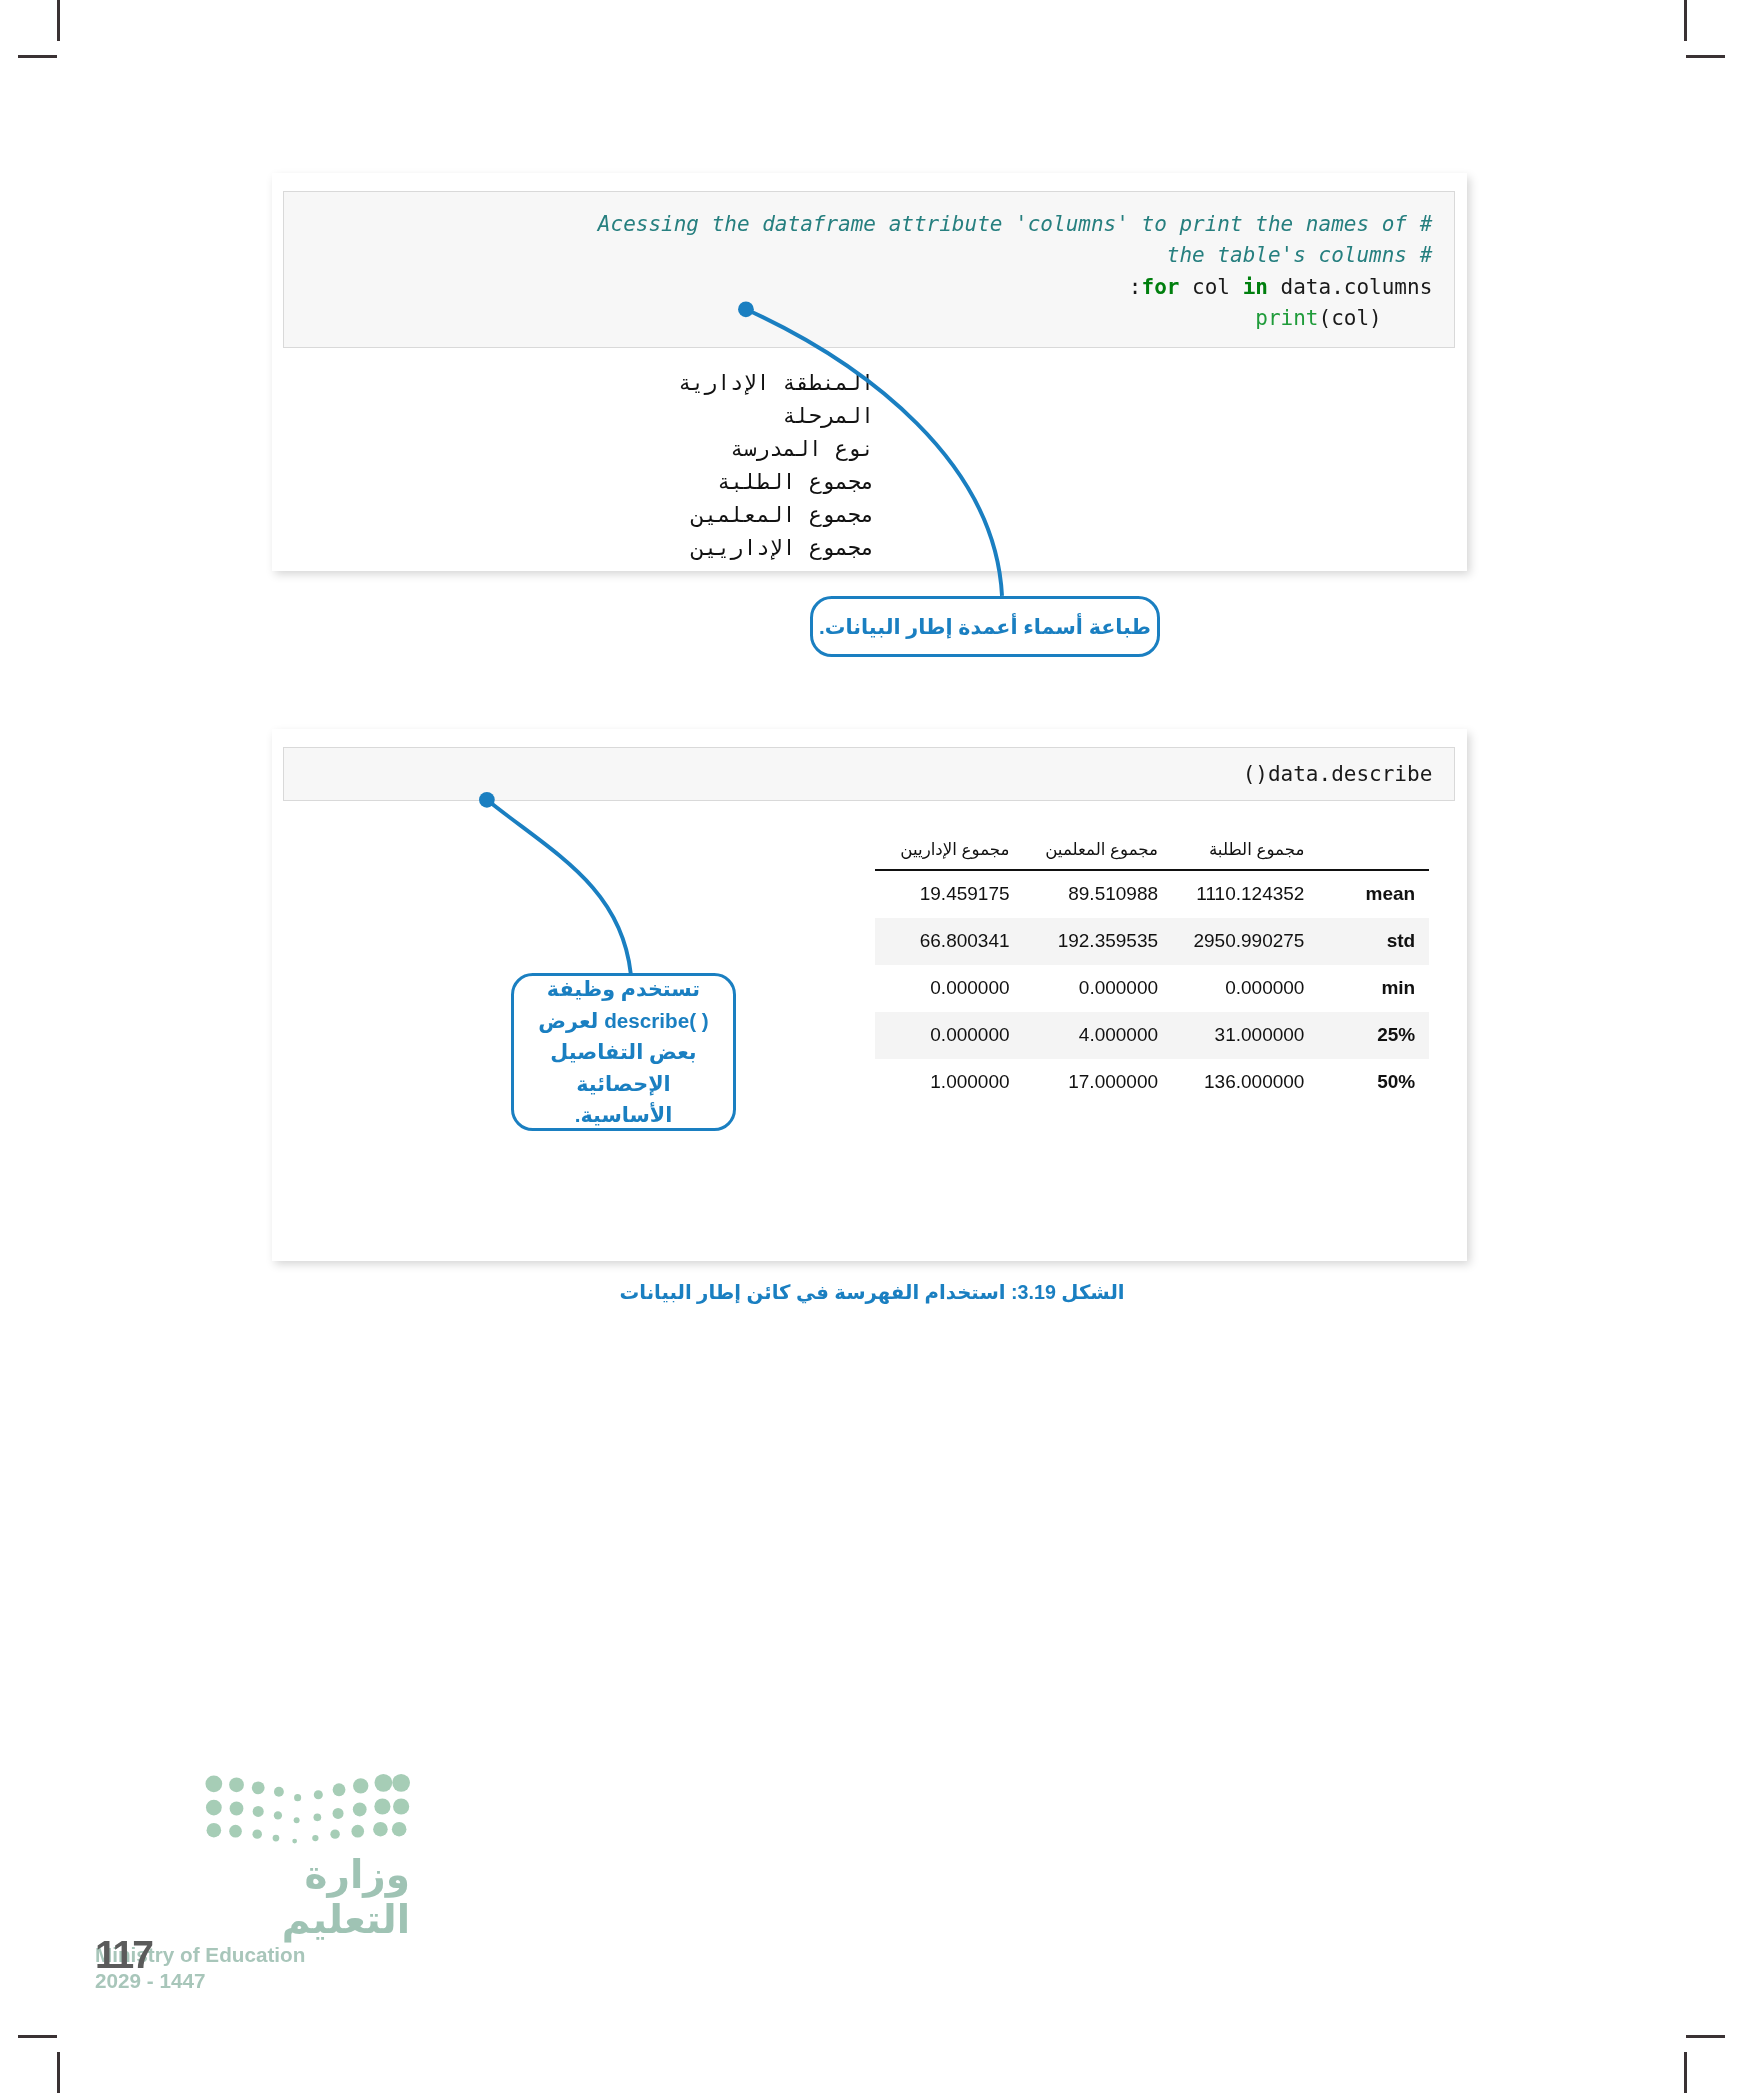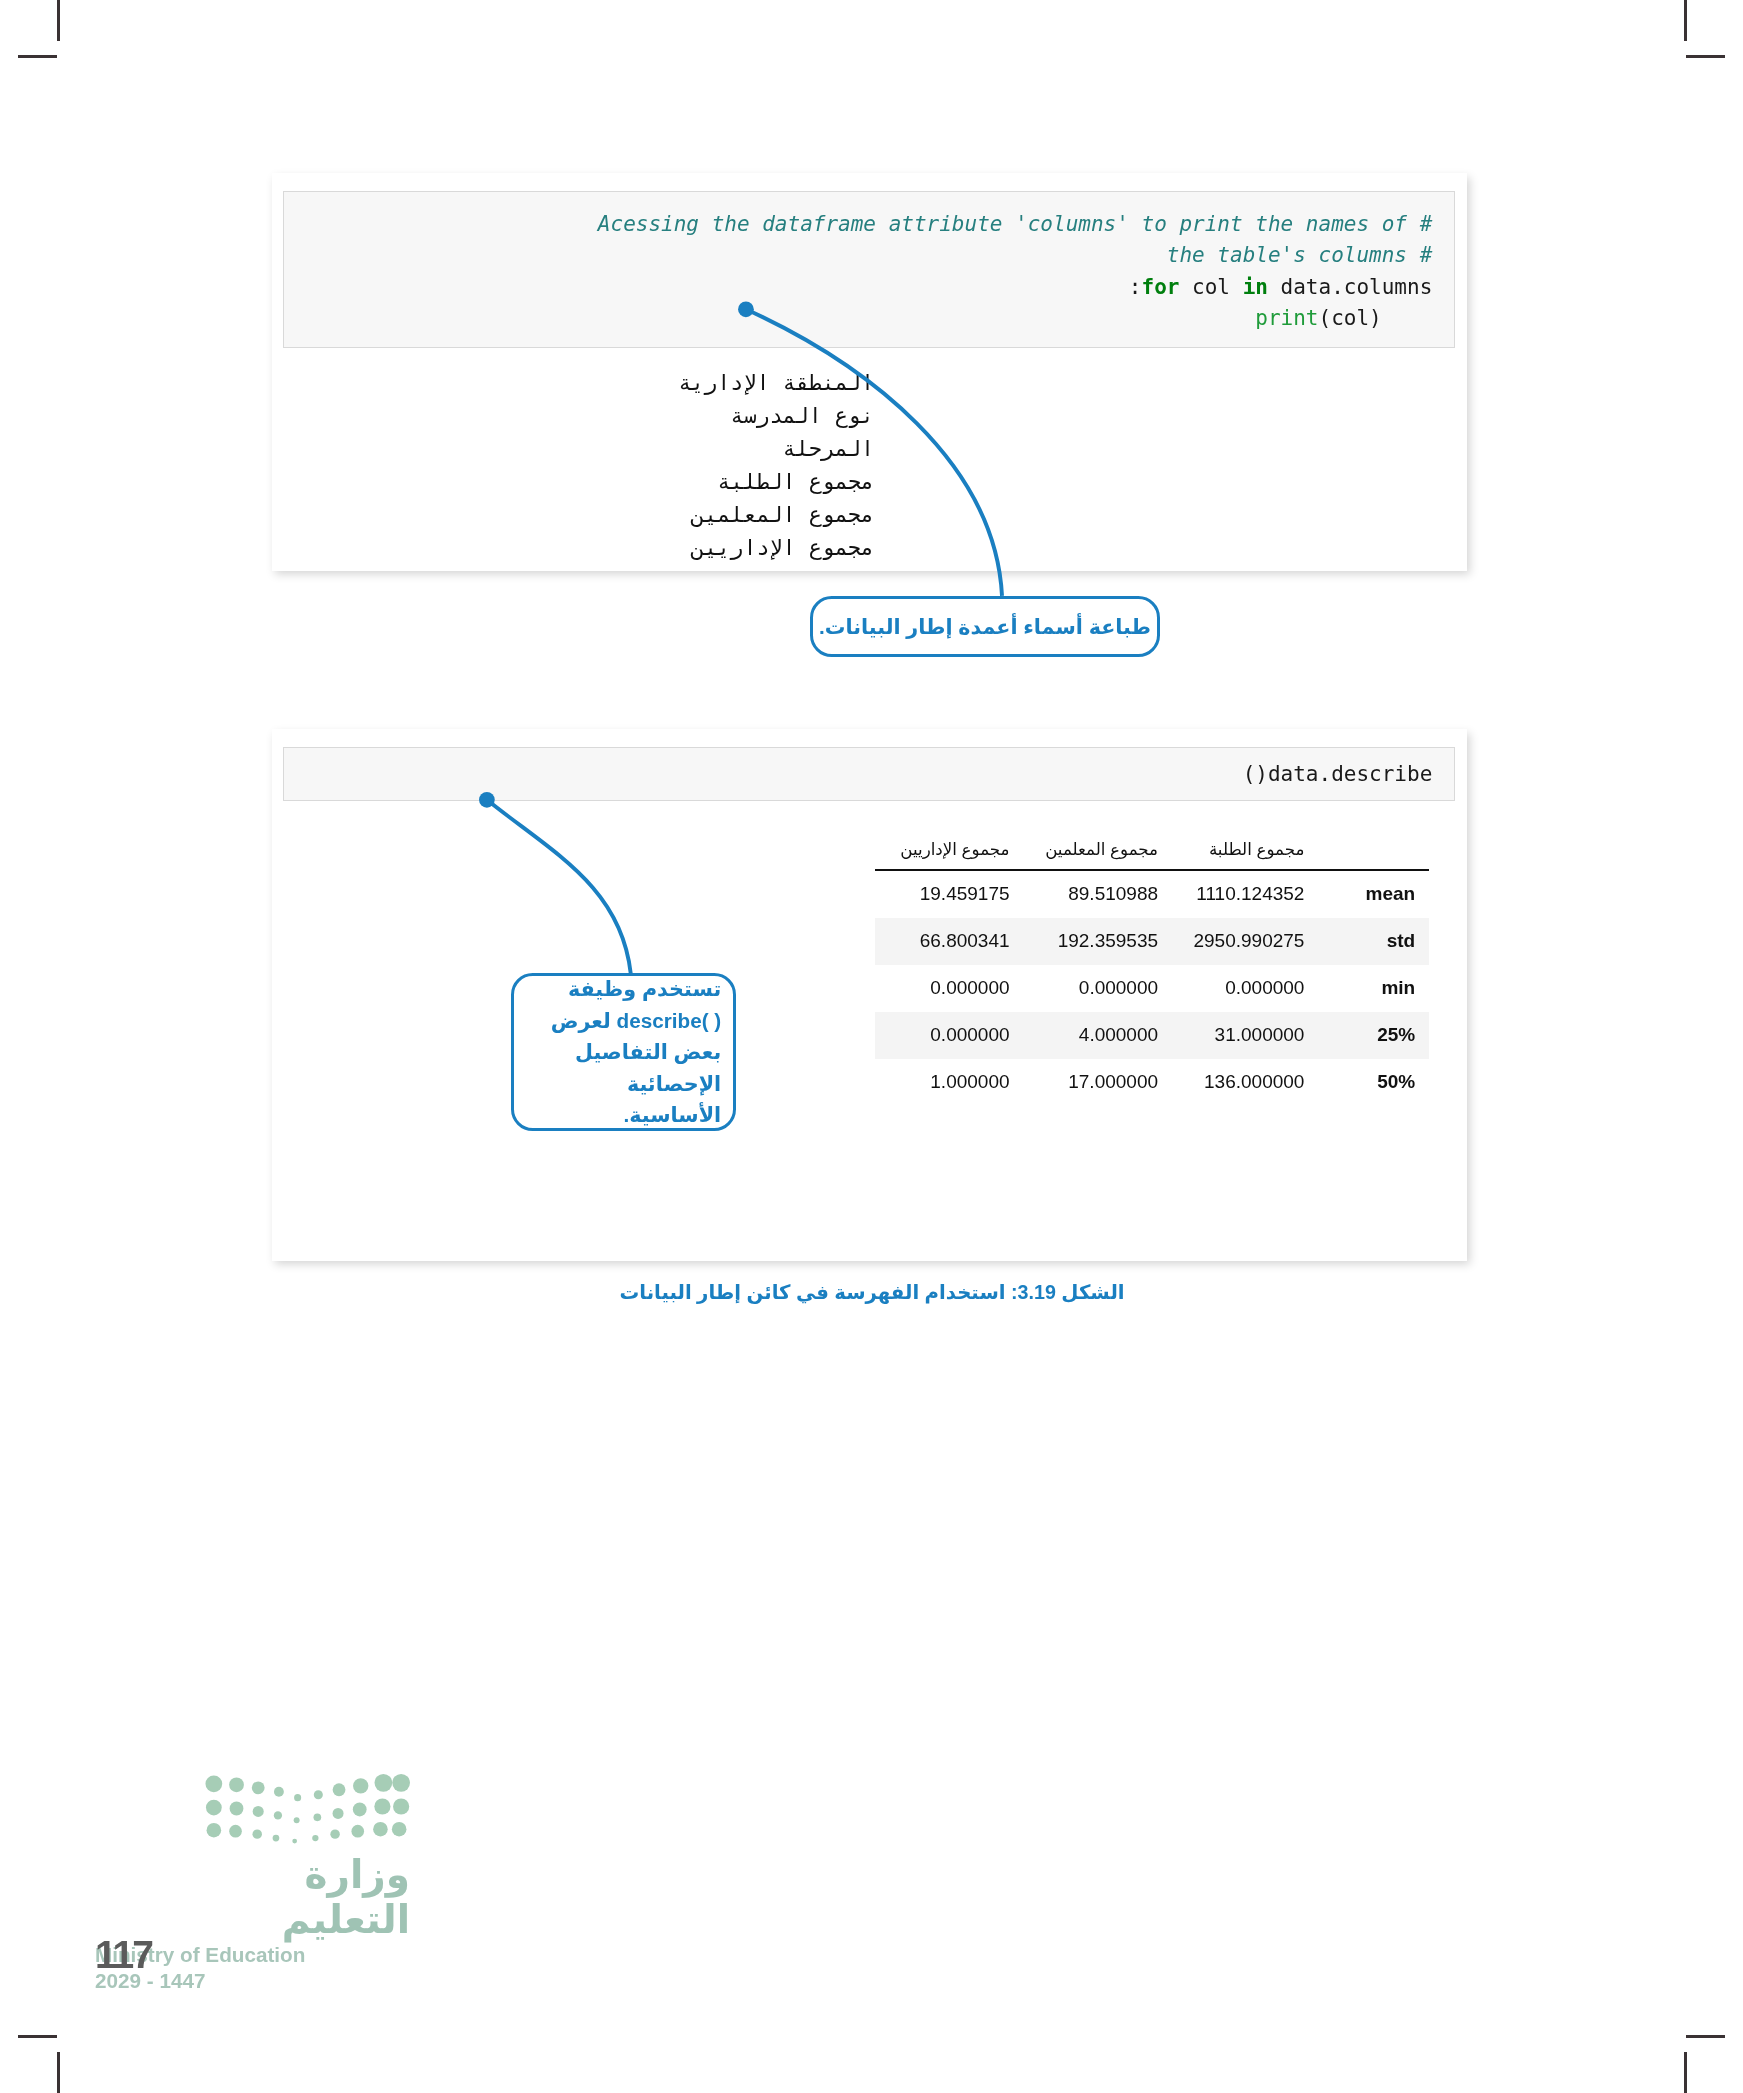--- a/index.html
+++ b/index.html
@@ -86,21 +86,21 @@
     box-sizing: border-box;
     border: 3.9px solid #1a7fc1;
     border-radius: 21.7px;
     background: #ffffff;
     color: #1a7fc1;
     font-weight: bold;
     direction: rtl;
     display: flex;
     align-items: center;
     justify-content: center;
-    text-align: right;
+    text-align: center;
   }
   #callout-columns {
     left: 810px; top: 596px; width: 350px; height: 61px;
     font-size: 20.7px;
   }
   #callout-describe {
     left: 511px; top: 973px; width: 225px; height: 158px;
     font-size: 20.7px;
     line-height: 31.5px;
     padding: 5.9px 11.8px;
@@ -235,22 +235,22 @@
 
 <div class="card" id="card-output"></div>
 
 <div class="code-cell" id="code-1"><span class="tok-comment"># Acessing the dataframe attribute 'columns' to print the names of</span>
 <span class="tok-comment"># the table's columns</span>
 <span class="tok-keyword">for</span><span class="tok-plain"> col </span><span class="tok-keyword">in</span><span class="tok-plain"> data.columns:</span>
 <span class="tok-builtin">    print</span><span class="tok-plain">(col)</span></div>
 
 <div id="console-output">
   <div class="line">المنطقة الإدارية</div>
+  <div class="line">المرحلة</div>
   <div class="line">نوع المدرسة</div>
-  <div class="line">المرحلة</div>
   <div class="line">مجموع الطلبة</div>
   <div class="line">مجموع المعلمين</div>
   <div class="line">مجموع الإداريين</div>
 </div>
 
 <div class="card" id="card-describe"></div>
 
 <div class="code-cell" id="code-2"><span class="tok-plain">data.describe()</span></div>
 
 <table id="describe-table">

